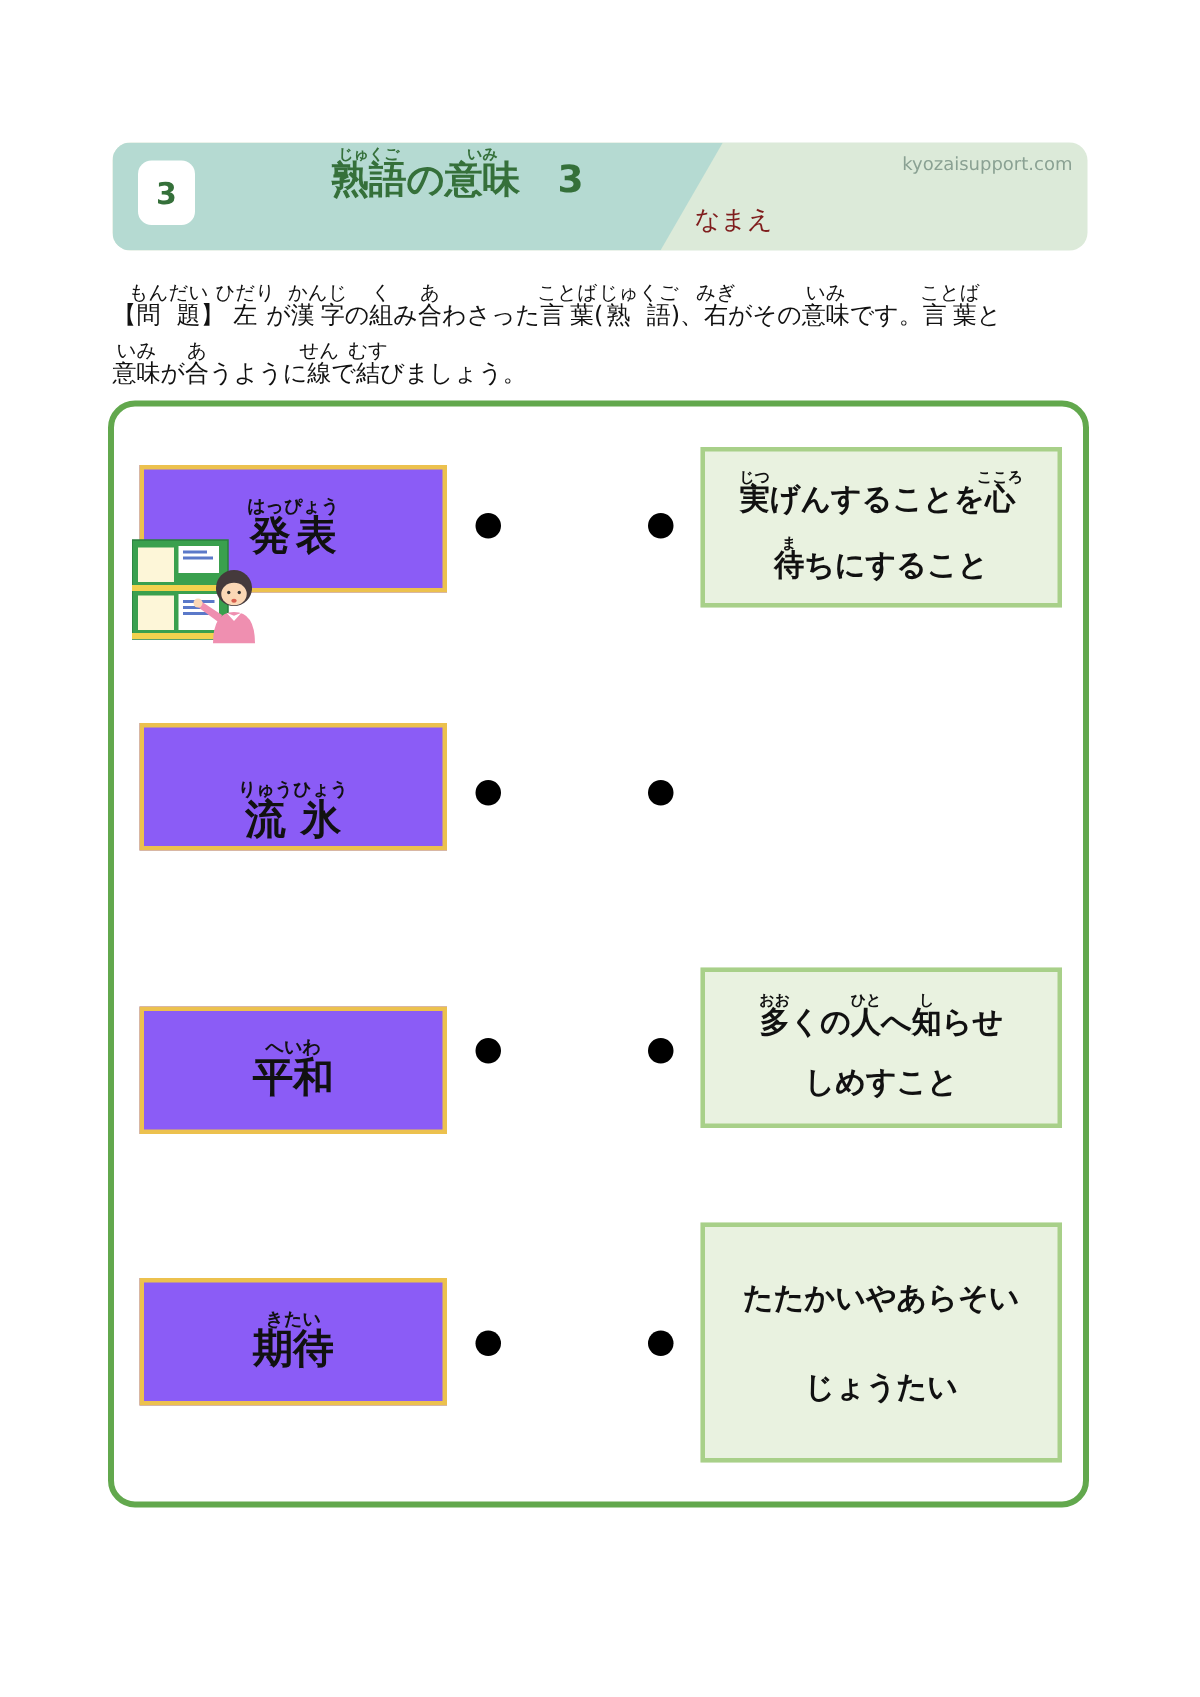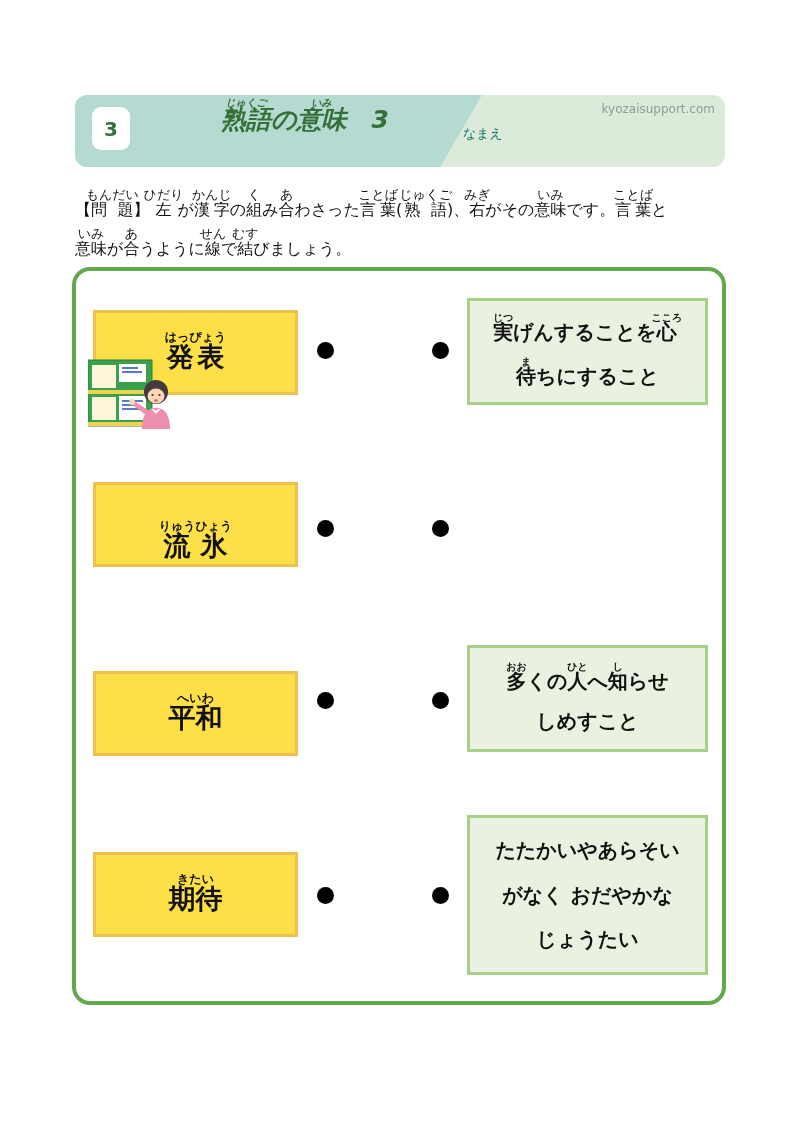--- a/index.html
+++ b/index.html
@@ -19,42 +19,42 @@
     position:absolute; inset:0; background:#b5dad2;
     clip-path:polygon(0 0, 62.6% 0, 56.2% 100%, 0 100%);
   }
   .badge {
     position:absolute; left:17px; top:12px; width:38px; height:43px;
     background:#ffffff; border-radius:9px; display:flex; align-items:center;
     justify-content:center; font-size:20px; font-weight:bold; color:#35703a;
   }
   .title {
     position:absolute; left:105px; top:3px; width:250px; text-align:center;
-    font-size:25px; font-weight:bold; color:#35703a; line-height:1.15;font-style:italic;
+    font-size:25px; font-weight:bold; color:#35703a; line-height:1.15;
   }
   .title rt { font-size:10px; font-weight:bold; }
-  .name-label { position:absolute; left:388px; top:30px; font-size:13px; color:#0f766e; }
+  .name-label { position:absolute; left:388px; top:40px; font-size:17px; color:#7f1d1d; }
   .website { position:absolute; right:10px; top:7px; font-size:12px; color:#8aa193;padding-left:28px; }
 
   
   .problem {
     position:absolute; left:75px; top:188px; width:658px;
     font-size:16px; line-height:2.1; color:#111;
   }
   .problem rt { font-size:13px; }
 
   
   .frame {
     position:absolute; left:72px; top:267px; width:654px; height:738px;
     border:4px solid #62a84d; border-radius:18px; box-sizing:border-box;
     background:#ffffff;
   }
   .word-box {
     position:absolute; left:17px; width:205px; height:85px;
-    background:#fde047; border:3px solid #ecc14e; box-sizing:border-box;
+    background:#8b5cf6; border:3px solid #ecc14e; box-sizing:border-box;
     display:flex; align-items:center; justify-content:center; text-align:center;
     font-size:27px; font-weight:bold; color:#111;
   }
   .word-box rt { font-size:12px; font-weight:bold; }
   .meaning-box {
     position:absolute; left:391px; width:241px;
     background:#e9f2e0; border:3px solid #a8d089; box-sizing:border-box;
     display:flex; flex-direction:column; align-items:center; justify-content:space-evenly;
     font-size:20px; font-weight:bold; color:#111; text-align:center; padding:2px 4px;
   }
@@ -134,18 +134,17 @@
       <div>しめすこと</div>
     </div>
 
     <div class="word-box" style="top:581px;">
         <ruby>期待<rt>きたい</rt></ruby>
       </div>
     <div class="dot" style="left:241px; top:616px;"></div>
     <div class="dot" style="left:356px; top:616px;"></div>
     <div class="meaning-box" style="top:544px; height:160px;">
       <div>たたかいやあらそい</div>
-      <div>がなく おだやかな</div>
       <div>じょうたい</div>
     </div>
 
   </div>
 </div>
 
 </body></html>

